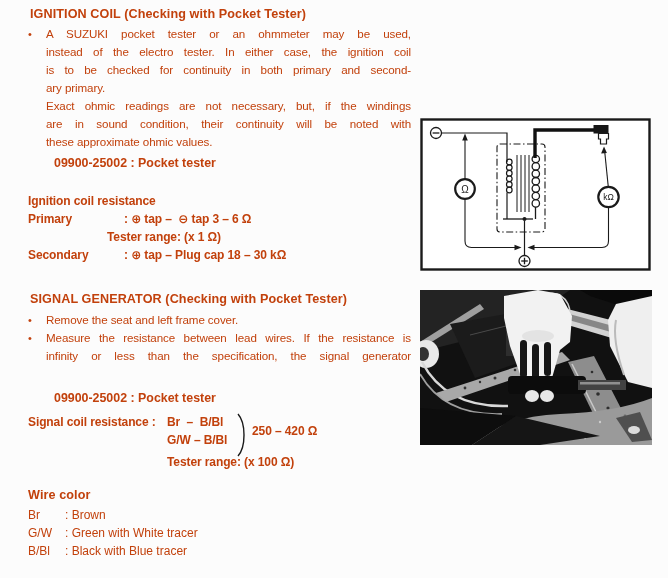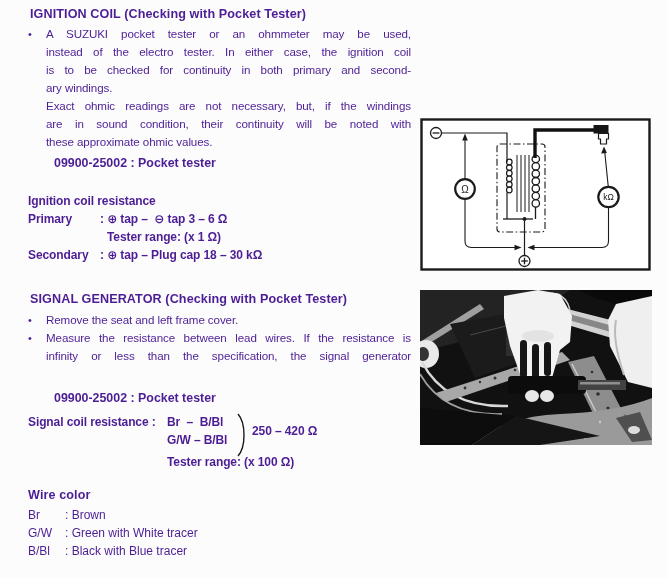--- a/index.html
+++ b/index.html
@@ -1,32 +1,32 @@
 <!DOCTYPE html>
 <html><head>
 <meta charset="utf-8">
 <style>
   html,body{margin:0;padding:0;background:#e8e8e8;}
   .page{
     position:relative; width:668px; height:578px; background:#fcfcfc;
     font-family:"Liberation Sans","DejaVu Sans",sans-serif;
-    color:#4c1d95; overflow:hidden;
+    color:#c2410c; overflow:hidden;
   }
   .abs{position:absolute;}
   .h1{font-weight:bold; font-size:12.6px; letter-spacing:0.1px; white-space:nowrap;}
   .body-block{font-size:11.6px; letter-spacing:-0.1px;}
   .ln{height:18px; line-height:18px;}
   .bl{display:flex;}
   .dot{width:18px; font-size:11px;}
   .jt{width:365px; text-align:justify; text-align-last:justify; display:inline-block; white-space:normal;}
   .jt-short{display:inline-block; white-space:nowrap;}
   .ct{padding-left:18px;}
   .tool{font-weight:bold; font-size:12.4px; white-space:nowrap;margin-left:24px;}
   .spec{font-weight:bold; font-size:12px; letter-spacing:-0.1px;}
-  .srow{display:flex; height:18px; line-height:18px; white-space:nowrap;}
+  .srow{display:flex; height:18px; line-height:18px; white-space:nowrap;gap:24px;}
   .slabel{width:72px;}
   .srange{padding-left:79px;}
   .wrow{display:flex; height:18px; line-height:18px; font-size:12px; white-space:nowrap;}
   .wcode{width:37px;}
   .fig{position:absolute; background:#fff;}
   svg{display:block;}
 </style>
 </head>
 <body>
 
@@ -34,21 +34,21 @@
 
   <div class="abs h1" style="left:30px; top:7px;">IGNITION COIL (Checking with Pocket Tester)</div>
 
   <div class="abs body-block" style="left:28px; top:25px;">
     <div class="ln bl">
       <span class="dot">•</span>
       <span class="jt">A SUZUKI pocket tester or an ohmmeter may be used,</span>
     </div>
     <div class="ln ct"><span class="jt">instead of the electro tester. In either case, the ignition coil</span></div>
     <div class="ln ct"><span class="jt">is to be checked for continuity in both primary and second-</span></div>
-    <div class="ln ct"><span class="jt-short">ary windings.</span></div>
+    <div class="ln ct"><span class="jt-short">ary primary.</span></div>
     <div class="ln ct"><span class="jt">Exact ohmic readings are not necessary, but, if the windings</span></div>
     <div class="ln ct"><span class="jt">are in sound condition, their continuity will be noted with</span></div>
     <div class="ln ct"><span class="jt-short">these approximate ohmic values.</span></div>
   </div>
 
   <div class="abs tool" style="left:30px; top:156px;">09900-25002 : Pocket tester</div>
 
   <div class="abs spec" style="left:28px; top:192px;">
     <div class="ln">Ignition coil resistance</div>
     <div class="srow">

